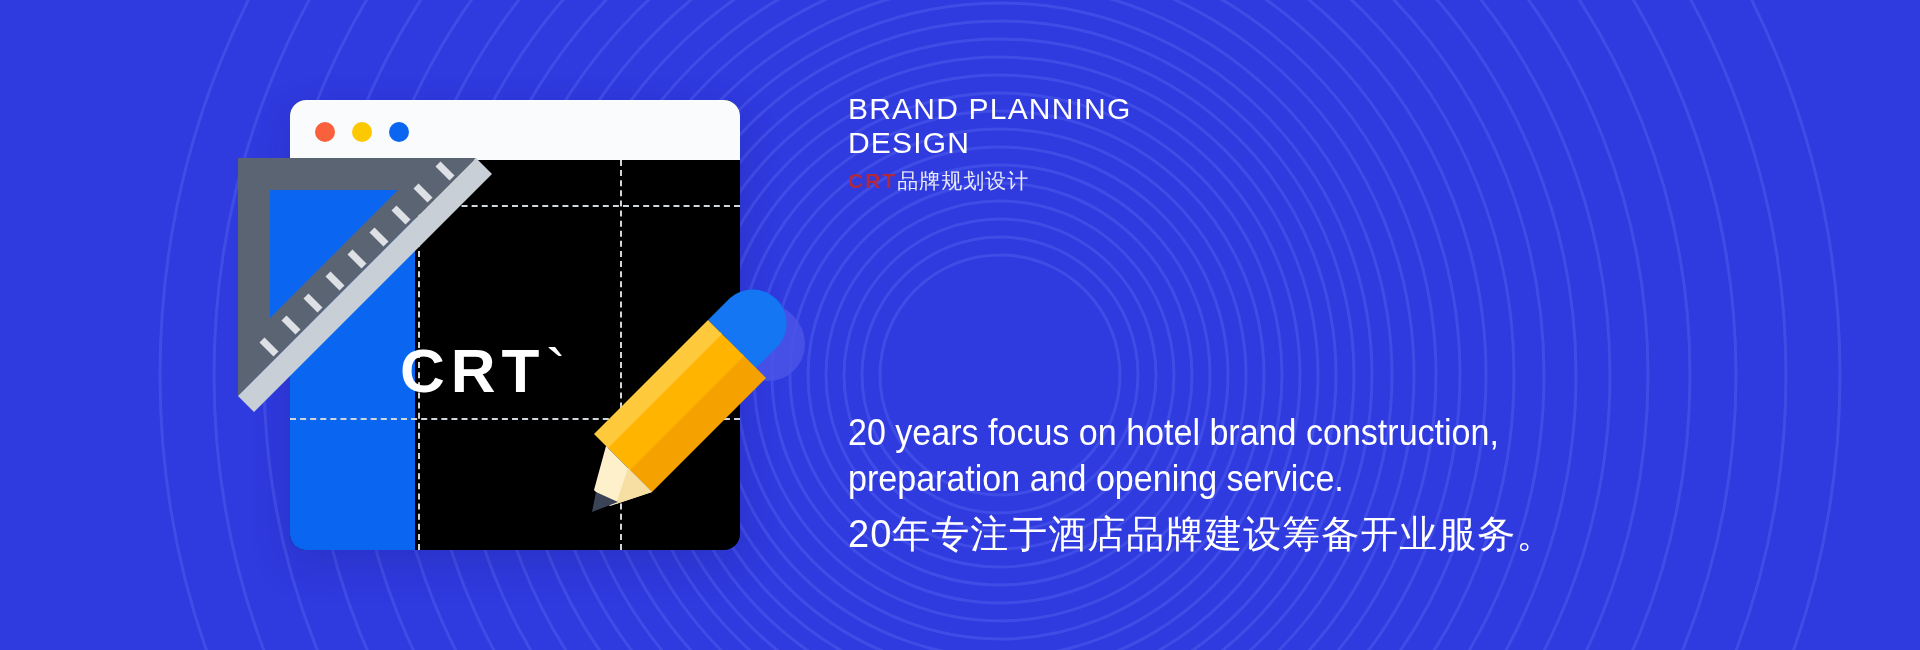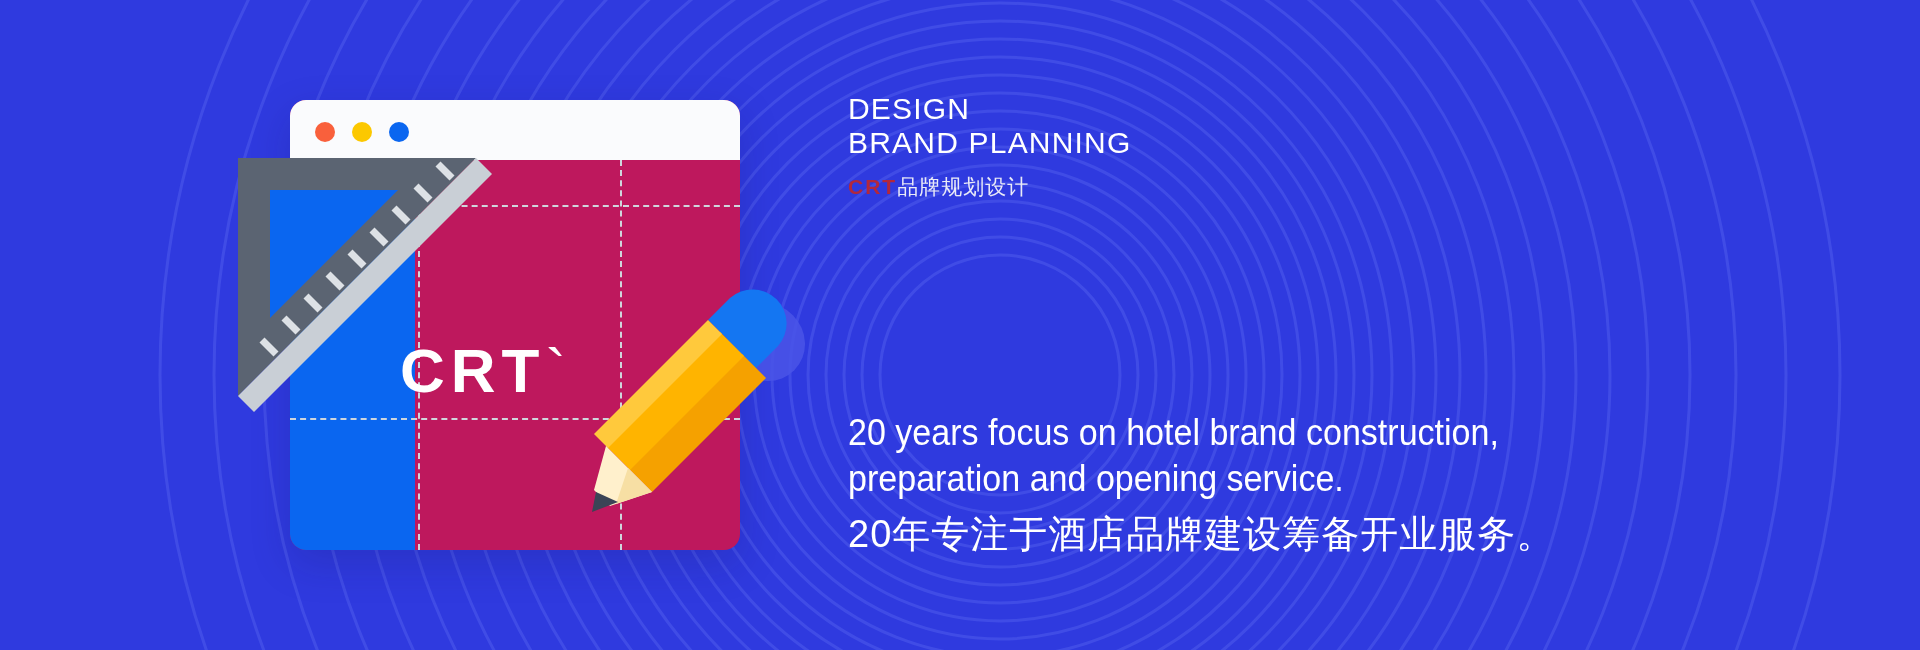--- a/index.html
+++ b/index.html
@@ -14,21 +14,21 @@
   }
   
   .rings{position:absolute;left:0;top:0;width:1920px;height:650px;pointer-events:none;}
   .rings svg{display:block;}
 
   
   .illustration{position:absolute;left:0px;top:0px;width:840px;height:650px;}
 
   .card{
     position:absolute;left:290px;top:100px;width:450px;height:450px;
-    background:#be185d;border-radius:16px;overflow:hidden;
+    background:#000000;border-radius:16px;overflow:hidden;
     box-shadow:0 14px 40px rgba(20,20,90,0.18);
   }
   .card-titlebar{
     position:absolute;left:0;top:0;width:450px;height:60px;background:#FAFBFD;
   }
   .dot{position:absolute;top:22px;width:20px;height:20px;border-radius:50%;}
   .dot-red{left:25px;background:#F9603C;}
   .dot-yellow{left:62px;background:#FCC800;}
   .dot-blue{left:99px;background:#0A66F0;}
 
@@ -56,21 +56,21 @@
   .ruler{position:absolute;left:230px;top:150px;width:300px;height:300px;}
 
   
   .pencil{position:absolute;left:580px;top:280px;width:230px;height:240px;}
 
   
   .headline{position:absolute;left:848px;top:92px;width:700px;}
   .headline .ln{
     color:#FFFFFF;font-size:30px;line-height:34px;letter-spacing:1.2px;font-weight:400;
   }
-  .subhead{margin-top:13px;font-size:21px;letter-spacing:1px;color:#E9EAF7;}
+  .subhead{margin-top:7px;font-size:21px;letter-spacing:1px;color:#E9EAF7;}
   .subhead .crt{color:#B2283C;font-weight:700;letter-spacing:2px;}
 
   .tagline{position:absolute;left:848px;top:410px;width:930px;}
   .tagline .en{
     color:#FFFFFF;font-size:37px;line-height:46px;font-weight:400;
     font-family:"Liberation Sans Narrow","Liberation Sans","DejaVu Sans",sans-serif;
     transform:scaleX(.92);transform-origin:left center;white-space:nowrap;
   }
   .tagline .cn{
     color:#FFFFFF;font-size:38px;line-height:52px;margin-top:6px;letter-spacing:1px;
@@ -184,22 +184,22 @@
         <path d="M26 166 L72 212 L30 226 L14 210 Z" fill="#FFF0CC"></path>
         <path d="M48 188 L72 212 L36 224 Z" fill="#F7DFA4"></path>
 
         <path d="M16 212 L38 222 L12 232 Z" fill="#3B4456"></path>
       </svg>
     </div>
 
   </div>
 
   <div class="headline">
+    <div class="ln">BRAND PLANNING</div>
     <div class="ln">DESIGN</div>
-    <div class="ln">BRAND PLANNING</div>
     <div class="subhead"><span class="crt">CRT</span><span>品牌规划设计</span></div>
   </div>
 
   <div class="tagline">
     <div class="en">20 years focus on hotel brand construction,</div>
     <div class="en">preparation and opening service.</div>
     <div class="cn">20年专注于酒店品牌建设筹备开业服务。</div>
   </div>
 
 </div>

